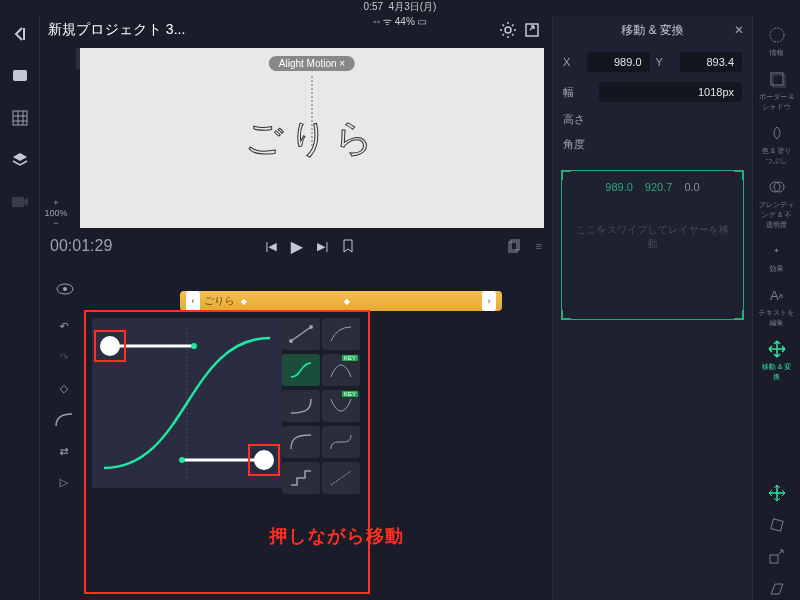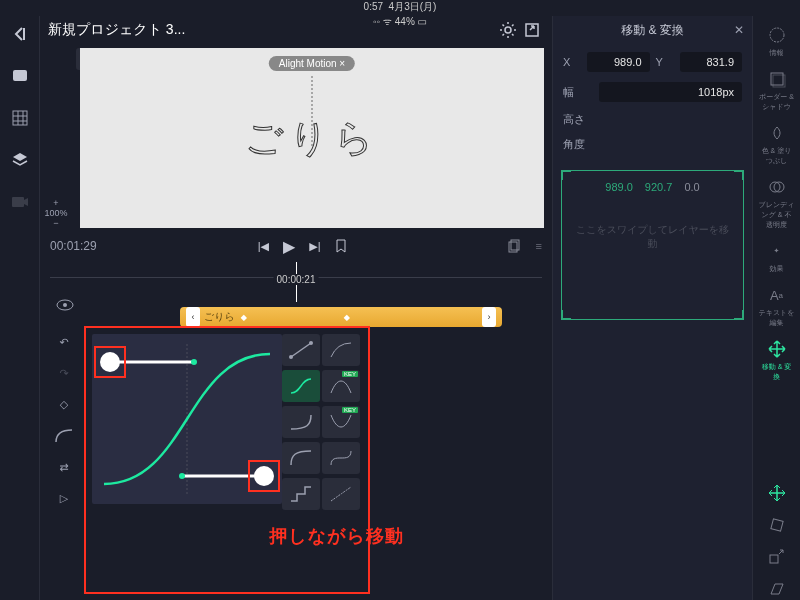--- a/index.html
+++ b/index.html
@@ -12,21 +12,21 @@
 .header { height: 28px; display: flex; align-items: center; padding: 0 8px; gap: 0; }
 .header .title { color: #fff; font-size: 14px; font-weight: 500; flex: 1; }
 .canvas-row { display: flex; }
 .canvas-area { flex: 1; padding: 4px 8px; position: relative; }
 .canvas { background: #e8e8e8; height: 180px; position: relative; display: flex; align-items: center; justify-content: center; }
 .watermark { position: absolute; top: 8px; left: 50%; transform: translateX(-50%); background: #888; color: #fff; padding: 2px 10px; border-radius: 10px; font-size: 10px; }
 .canvas-text { font-size: 38px; color: #333; font-family: serif; letter-spacing: 6px; -webkit-text-stroke: 1px #333; -webkit-text-fill-color: transparent; }
 .mag { position: absolute; top: 4px; left: 4px; width: 22px; height: 22px; background: #2a2d3a; border-radius: 3px; display: flex; align-items: center; justify-content: center; color: #fff; }
 .zoom-col { width: 32px; display: flex; flex-direction: column; align-items: center; justify-content: flex-end; padding-bottom: 4px; color: #9ca0b0; font-size: 9px; }
 .transport { height: 28px; display: flex; align-items: center; padding: 0 10px; gap: 14px; }
-.time { color: #9ca0b0; font-size: 12px; margin-right: auto; text-align: center; }
+.time { color: #9ca0b0; font-size: 16px; margin-right: auto; text-align: center; }
 .t-btn { color: #c5c8d4; cursor: pointer; }
 .timeline { padding: 2px 10px; }
 .ruler { height: 16px; position: relative; border-bottom: 1px solid #3a3d4a; }
 .ruler-label { position: absolute; left: 50%; transform: translateX(-50%); top: 12px; color: #ccc; font-size: 10px; background: #1a1d29; padding: 0 3px; }
 .playhead { position: absolute; left: 50%; top: 0; width: 1px; height: 40px; background: #fff; }
 .clip-row { height: 26px; display: flex; align-items: center; margin-top: 14px; }
 .eye { width: 30px; display: flex; align-items: center; justify-content: center; color: #9ca0b0; }
 .clip-track { flex: 1; position: relative; }
 .clip { position: absolute; left: 100px; right: 40px; top: 2px; height: 20px; background: linear-gradient(#f5c053,#e8a830); border-radius: 4px; display: flex; align-items: center; padding: 0 6px; color: #5a4410; font-size: 10px; }
 .clip-nav { width: 14px; height: 20px; background: #fff; border-radius: 3px; display: flex; align-items: center; justify-content: center; color: #333; font-size: 9px; }
@@ -162,24 +162,20 @@
       <span style="margin-left:auto" class="t-btn">
           <svg width="14" height="14">
             <rect x="3" y="1" width="8" height="10" stroke="#8a8d9a" fill="none"></rect>
             <rect x="1" y="3" width="8" height="10" stroke="#8a8d9a" fill="none"></rect>
           </svg>
         </span>
       <span class="t-btn" style="color:#6a6d7a">≡</span>
     </div>
 
     <div class="timeline">
-      <div class="ruler">
-        <div class="playhead"></div>
-        <div class="ruler-label">00:00:21</div>
-      </div>
       <div class="clip-row">
         <div class="eye">
             <svg width="18" height="12">
               <ellipse cx="9" cy="6" rx="8" ry="5" stroke="#9ca0b0" fill="none"></ellipse>
               <circle cx="9" cy="6" r="2" fill="#9ca0b0"></circle>
             </svg>
           </div>
         <div class="clip-track">
           <div class="clip">
             <div class="clip-nav">‹</div>
@@ -292,21 +288,21 @@
   <div class="right-panel">
     <div class="right-header">
       <span>移動 &amp; 変換</span>
       <span class="close-x">✕</span>
     </div>
     <div class="props">
       <div class="prop-row">
         <span class="prop-label">X</span>
         <span class="prop-val">989.0</span>
         <span class="prop-label">Y</span>
-        <span class="prop-val">831.9</span>
+        <span class="prop-val">893.4</span>
       </div>
       <div class="prop-row">
         <span class="prop-label wide">幅</span>
         <span class="prop-val">1018px</span>
       </div>
       <div class="prop-row">
         <span class="prop-label wide">高さ</span>
       </div>
       <div class="prop-row">
         <span class="prop-label wide">角度</span>

